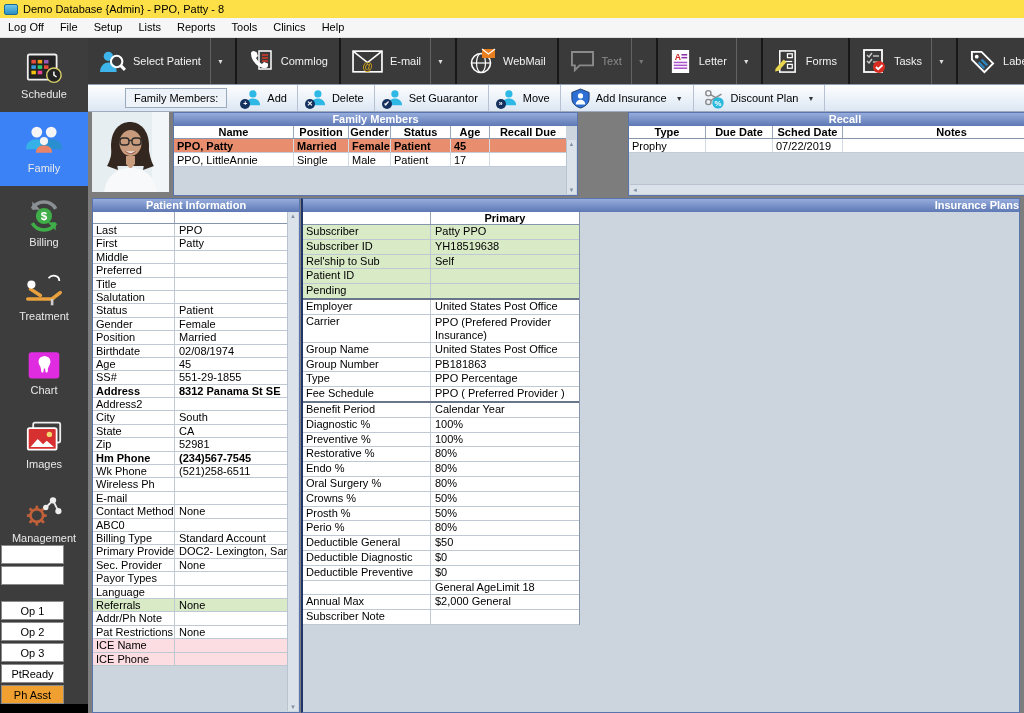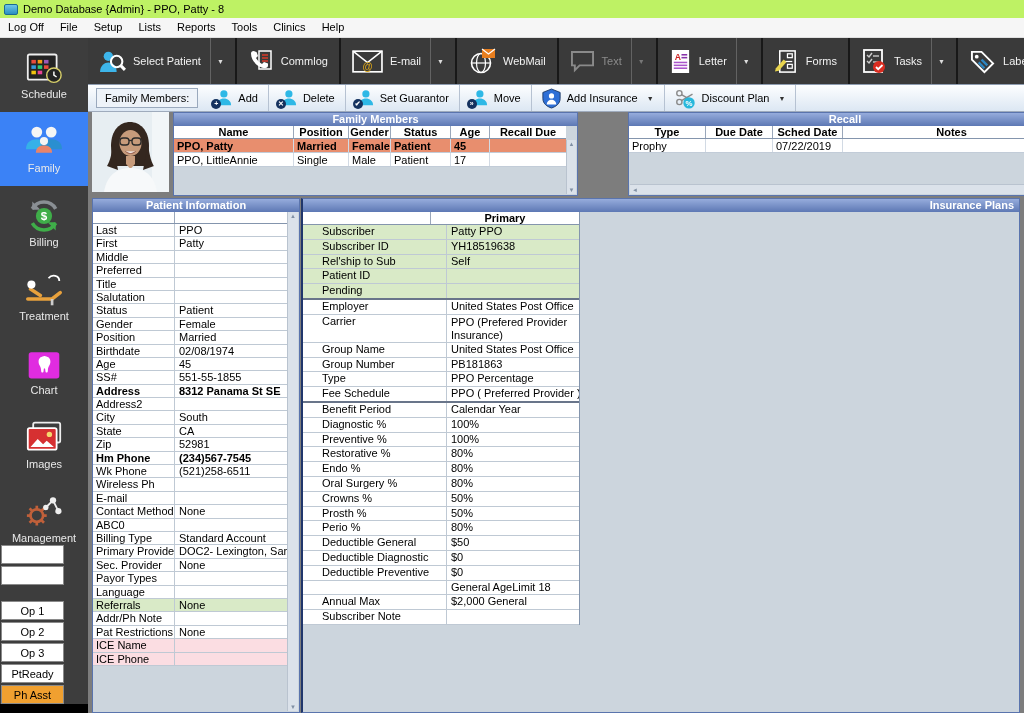--- a/index.html
+++ b/index.html
@@ -1,37 +1,37 @@
 <!DOCTYPE html>
 <html><head>
 <meta charset="utf-8">
 <style>
   * { margin:0; padding:0; box-sizing:border-box; }
   html,body { width:1024px; height:713px; overflow:hidden; }
   body { font-family:"Liberation Sans", sans-serif; font-size:11px; color:#000; background:#7d7d7d; position:relative; }
 
   
-  .titlebar { position:absolute; top:0; left:0; right:0; height:18px; background:#bef264; display:flex; align-items:center; gap:5px; padding-left:4px; }
+  .titlebar { position:absolute; top:0; left:0; right:0; height:18px; background:#fde047; display:flex; align-items:center; gap:5px; padding-left:4px; }
   .app-ico { width:14px; height:11px; background:linear-gradient(#6ec6e8,#2a8fc0); border:1px solid #1a6a94; border-radius:2px; }
 
   
   .menubar { position:absolute; top:18px; left:0; right:0; height:20px; background:#f6f6f6; border-bottom:1px solid #e0e0e0; display:flex; align-items:center; }
   .menu-item { padding:0 8px; line-height:19px; cursor:default; }
 
   
   .tb1 { position:absolute; top:38px; left:88px; right:0; height:46px; background:#3a3a3a; display:flex; overflow:hidden; }
   .tb1-btn { display:flex; align-items:center; gap:7px; padding:0 11px; border-right:2px solid #181818; color:#f2f2f2; }
   .tb1-btn .tlbl { white-space:nowrap; }
   .tb1-btn.disabled .tlbl { color:#8b8b8b; }
   .tico { display:inline-flex; align-items:center; position:relative; }
   .dd { font-size:7px; color:#ddd; border-left:1px solid #636363; padding-left:6px; margin-left:2px; align-self:stretch; display:flex; align-items:center; }
   .tb1-btn.disabled .dd { color:#777; }
 
   
-  .tb2 { position:absolute; top:84px; left:88px; right:0; height:28px; background:linear-gradient(#fdfeff,#dce7f3); border-top:1px solid #8e9cb0; border-bottom:1px solid #9fabbc; display:flex; align-items:stretch; }
+  .tb2 { position:absolute; top:84px; left:88px; right:0; height:28px; background:linear-gradient(#fdfeff,#dce7f3); border-top:1px solid #8e9cb0; border-bottom:1px solid #9fabbc; display:flex; align-items:stretch;padding-left:29px; }
   .tb2-label { align-self:center; margin:0 6px 0 8px; padding:3px 8px; border:1px solid #9aa9bd; background:#eef3f9; white-space:nowrap; }
   .tb2-btn { display:flex; align-items:center; gap:6px; padding:0 10px; border-right:1px solid #b6c2d2; color:#000; white-space:nowrap; }
   .tb2-btn .dd2 { font-size:7px; color:#333; margin-left:3px; }
   .pwrap { position:relative; display:inline-flex; }
   .pbadge { position:absolute; left:-3px; bottom:-2px; width:10px; height:10px; border-radius:50%; background:#15325f; color:#fff; font-size:7px; line-height:10px; text-align:center; font-weight:bold; }
 
   
   .sidebar { position:absolute; top:38px; left:0; width:88px; bottom:0; background:#3d3d3d; }
   .side-item { height:74px; display:flex; flex-direction:column; align-items:center; justify-content:center; gap:2px; color:#e9e9e9; }
   .side-item.selected { background:#3b82f6; }
@@ -40,21 +40,21 @@
   .ops div:nth-of-type(3) { margin-top:16px; }
   .op-box.hl { background:#f0a030; }
   .side-black { position:absolute; bottom:0; left:0; width:88px; height:9px; background:#000; }
 
   
   .content { position:absolute; top:112px; left:88px; right:0; bottom:0; background:#7d7d7d; }
   .photo { position:absolute; left:4px; top:0; width:77px; height:80px; }
 
   .panel { position:absolute; background:#ccd5dd; border:1px solid #5a74ad; overflow:hidden; }
   .p-title { height:13px; line-height:13px; background:linear-gradient(#96acdc,#5d78b4); color:#fff; font-weight:bold; text-align:center; font-size:11px; }
-  .p-title.right { text-align:right; padding-right:5px; }
+  .p-title.right { text-align:right; }
 
   .fam { left:85px; top:0; width:405px; height:84px; }
   .rec { left:498px; top:0; width:434px; height:84px;margin-left:42px; }
   .pat { left:4px;  top:86px; width:208px; bottom:0; }
   .ins { left:213px; top:86px; right:4px; bottom:0; border-left:2px solid #20366b; }
 
   
   .thead { display:flex; background:#fff; border-bottom:1px solid #8495ad; font-weight:bold; height:13px; line-height:13px; margin-right:11px; }
   .thead .c { text-align:center; border-right:1px solid #9aa7ba; overflow:hidden; white-space:nowrap; }
   .trow { display:flex; height:14px; line-height:14px; background:#fff; border-bottom:1px solid #c2ccd8; margin-right:11px; }
@@ -77,21 +77,21 @@
   .prow .pv { flex:1; padding-left:4px; overflow:hidden; white-space:nowrap; }
   .prow.bold { font-weight:bold; }
   .prow.green { background:#d9eac7; }
   .prow.pink { background:#fbdde2; }
 
   
   .ins-table { width:277px; border-right:1px solid #8495ad; }
   .ihead { display:flex; height:13px; line-height:13px; background:#fff; border-bottom:1px solid #8495ad; font-weight:bold; }
   .ihead .il { width:128px; border-right:1px solid #9aa7ba; }
   .ihead .iv { flex:1; text-align:center; }
-  .irow { display:flex; min-height:13.8px; line-height:13.8px; background:#fff; border-bottom:1px solid #bfc9d4;padding-left:16px; }
+  .irow { display:flex; min-height:13.8px; line-height:13.8px; background:#fff; border-bottom:1px solid #bfc9d4; }
   .irow .il { width:128px; padding-left:3px; border-right:1px solid #bfc9d4; overflow:hidden; white-space:nowrap; }
   .irow .iv { flex:1; padding-left:4px; overflow:hidden; white-space:nowrap; }
   .irow.green { background:#d9eac7; }
   .irow.sec-end { border-bottom:2px solid #69758a; }
   .irow.tall .iv { white-space:normal; line-height:13px; padding-top:1px; }
 </style>
 </head>
 <body>
 
 <div class="titlebar">
@@ -555,21 +555,21 @@
         <div class="pv">02/08/1974</div>
       </div>
 
       <div class="prow">
         <div class="pl">Age</div>
         <div class="pv">45</div>
       </div>
 
       <div class="prow">
         <div class="pl">SS#</div>
-        <div class="pv">551-55-1855</div>
+        <div class="pv">551-29-1855</div>
       </div>
 
       <div class="prow bold">
         <div class="pl">Address</div>
         <div class="pv">8312 Panama St SE</div>
       </div>
 
       <div class="prow">
         <div class="pl">Address2</div>
         <div class="pv"></div>

